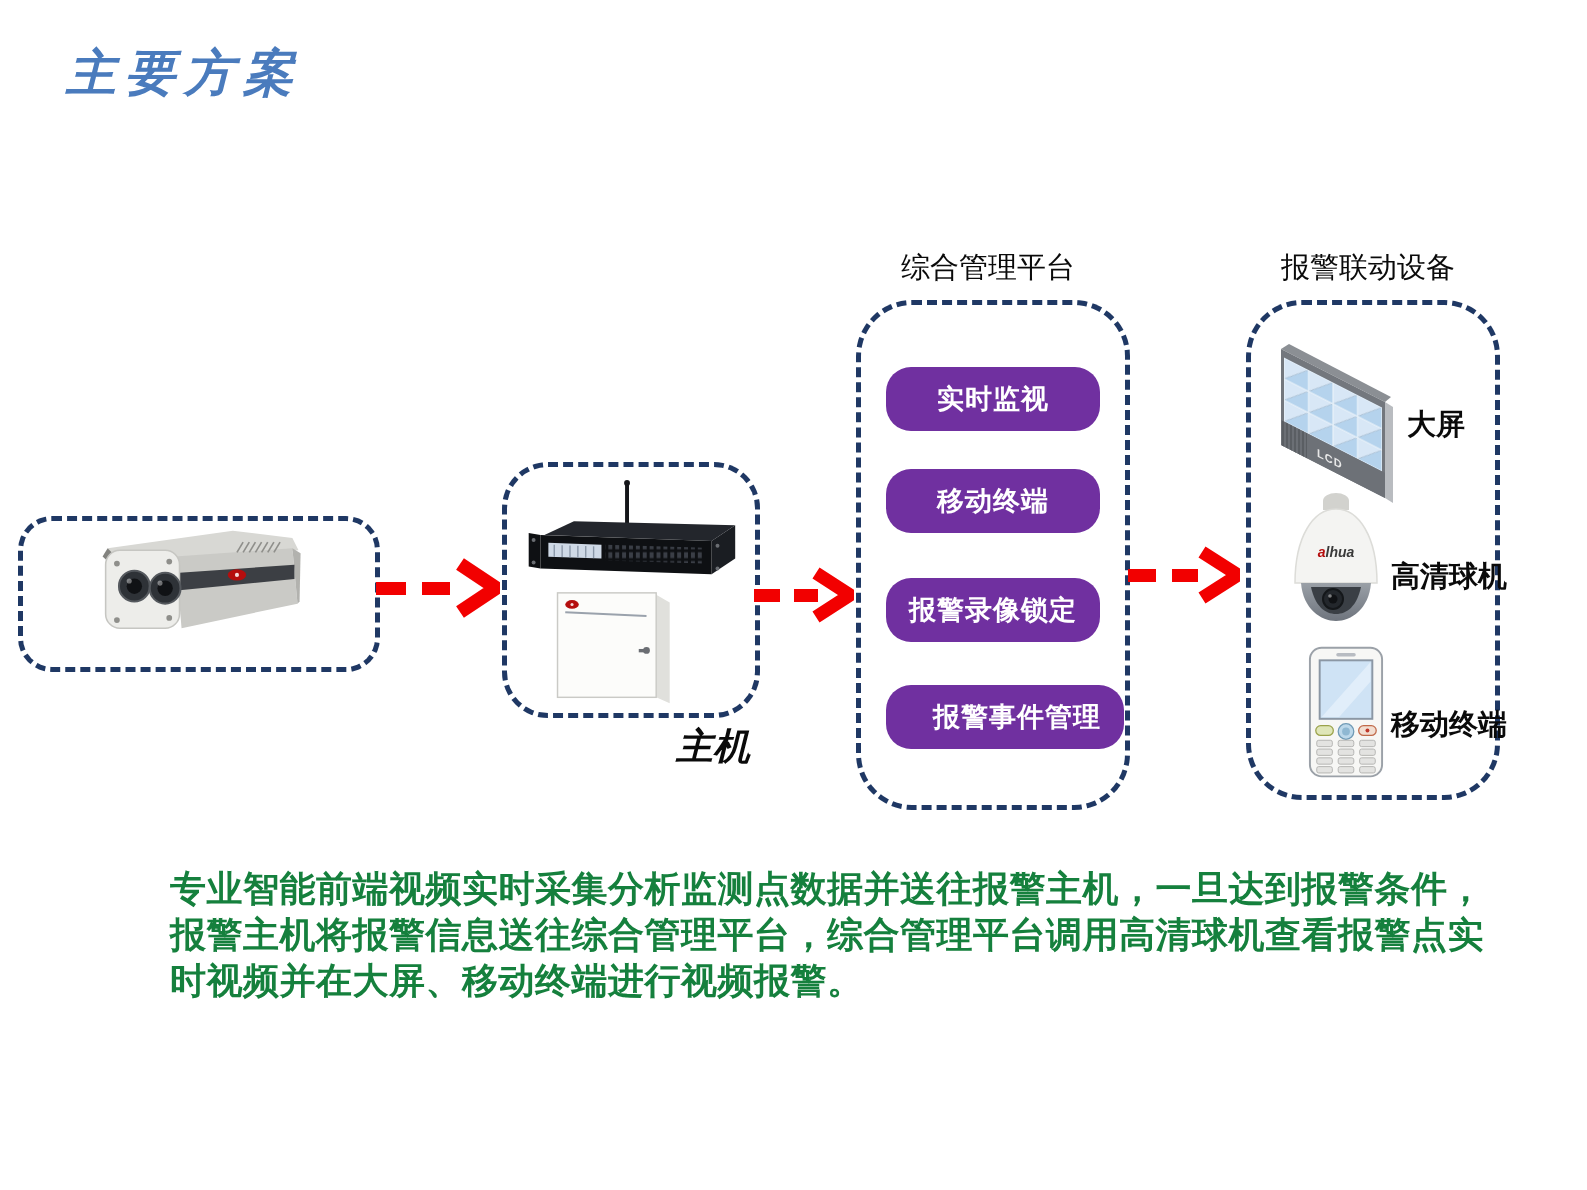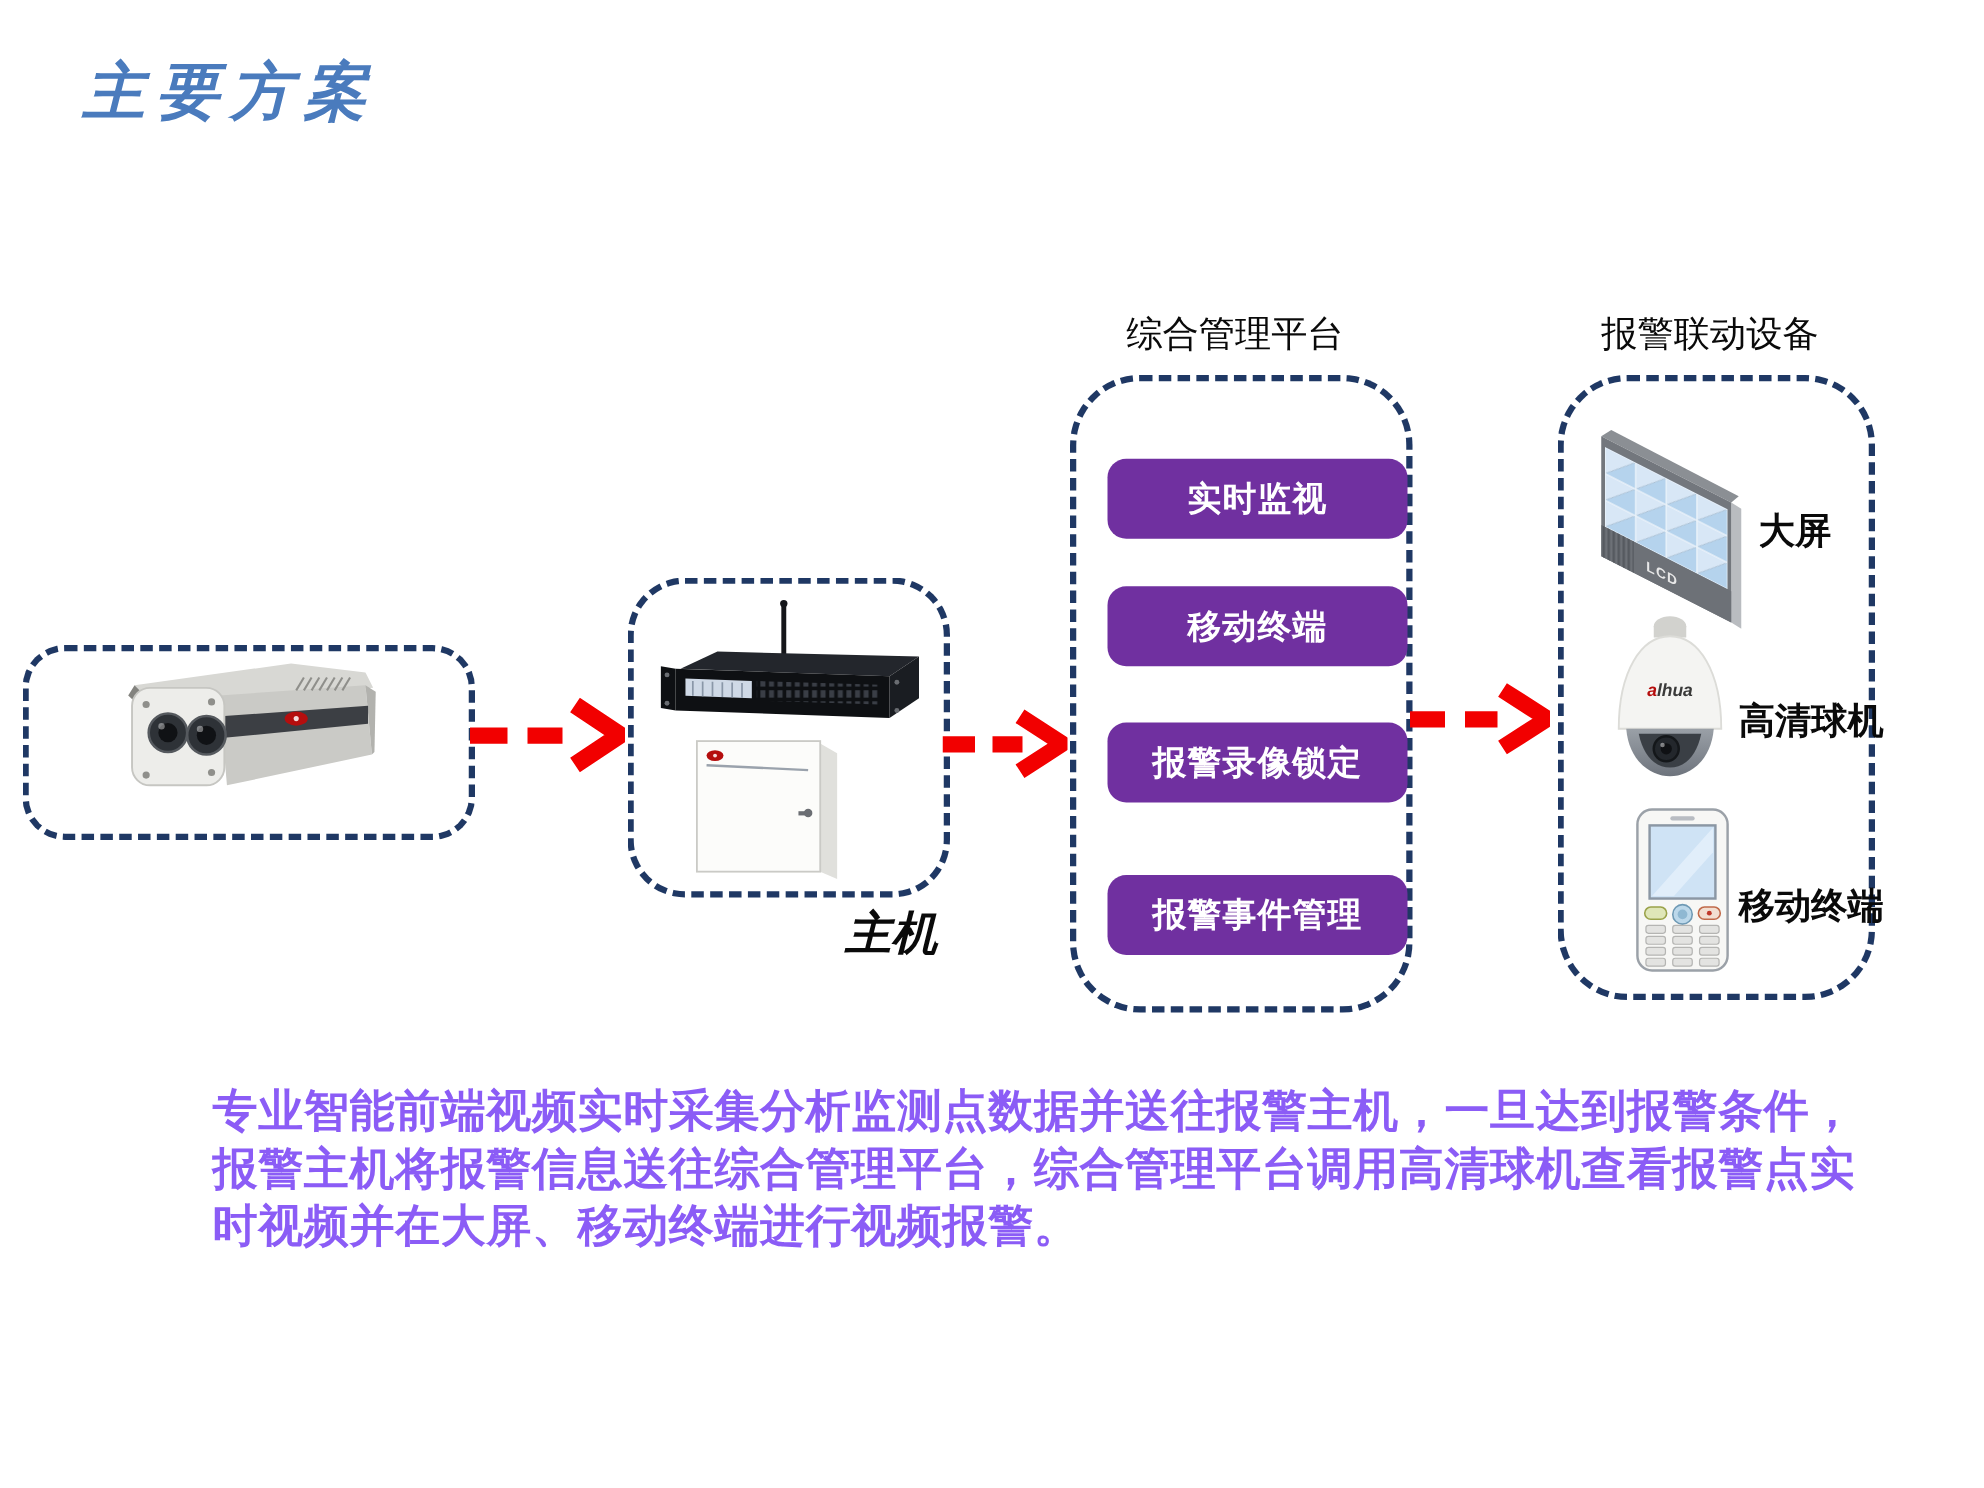--- a/index.html
+++ b/index.html
@@ -29,32 +29,32 @@
   #hdr-linkage{left:1246px;top:248px;width:244px;}
 
   .dev-label{font-weight:900;color:#0a0a0a;white-space:nowrap;text-align:center;}
   #lbl-front{left:0;bottom:4px;width:100%;text-align:center;font-size:31px;position:absolute;}
   #lbl-host{left:502px;top:722px;width:248px;text-align:right;font-size:37px;font-style:italic;}
   #lbl-screen{left:156px;top:100px;font-size:29px;position:absolute;}
   #lbl-dome{left:140px;top:252px;font-size:29px;position:absolute;}
   #lbl-mobile{left:140px;top:400px;font-size:29px;position:absolute;}
 
   .pbtn{
-    position:absolute;left:25px;width:240px;height:64px;border-radius:15px;
+    position:absolute;left:25px;width:214px;height:64px;border-radius:25px;
     background:#7030a0;color:#ffffff;display:flex;align-items:center;justify-content:center;
     font-size:27px;font-weight:800;letter-spacing:1px;
   }
   #pbtn-0{top:62px;}
   #pbtn-1{top:164px;}
   #pbtn-2{top:273px;}
-  #pbtn-3{top:395px;}
+  #pbtn-3{top:380px;padding-left:24px;}
 
   .desc{
     left:170px;top:866px;width:1300px;font-size:36px;font-weight:900;
-    line-height:46px;color:#8b5cf6;letter-spacing:0.5px;
+    line-height:46px;color:#15803d;letter-spacing:0.5px;
   }
   .desc div{white-space:nowrap;}
 
   svg{display:block;}
 </style>
 </head>
 <body>
 
 <div id="canvas">
 

